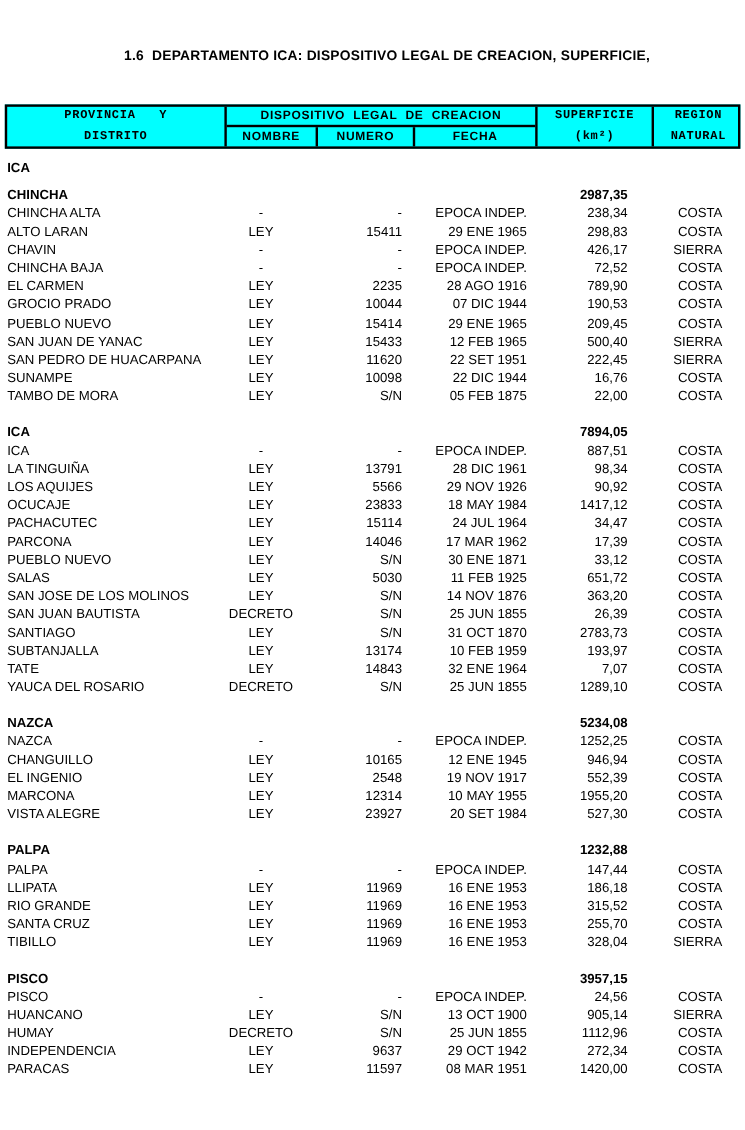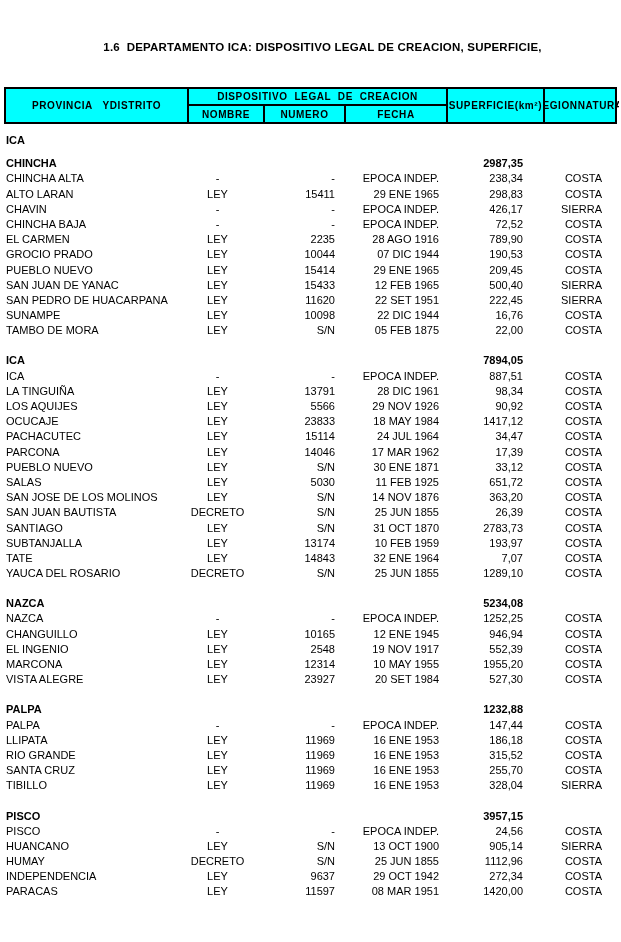--- a/index.html
+++ b/index.html
@@ -35,21 +35,21 @@
   .hcell {
     font-weight: bold;
     font-size: 10px;
     letter-spacing: 0.6px;
     display: flex;
     align-items: center;
     justify-content: center;
     white-space: pre;
     overflow: hidden;
   }
-  .hcell.two-line { flex-direction: row; justify-content: center; line-height: 15px; }
+  .hcell.two-line { flex-direction: column; justify-content: space-between; line-height: 15px; font-family: Liberation Mono, monospace; }
   .h-provincia { grid-row: 1 / 3; grid-column: 1; border-right: 2px solid #000000; }
   .h-dispositivo { grid-row: 1; grid-column: 2 / 5; border-bottom: 2px solid #000000; }
   .h-nombre { grid-row: 2; grid-column: 2; border-right: 2px solid #000000; }
   .h-numero { grid-row: 2; grid-column: 3; border-right: 2px solid #000000; }
   .h-fecha  { grid-row: 2; grid-column: 4; }
   .h-superficie { grid-row: 1 / 3; grid-column: 5; border-left: 2px solid #000000; }
   .h-region { grid-row: 1 / 3; grid-column: 6; border-left: 2px solid #000000; }
 
   
   .table-body { margin: 9px 4px 0 4px; width: 613px; }

